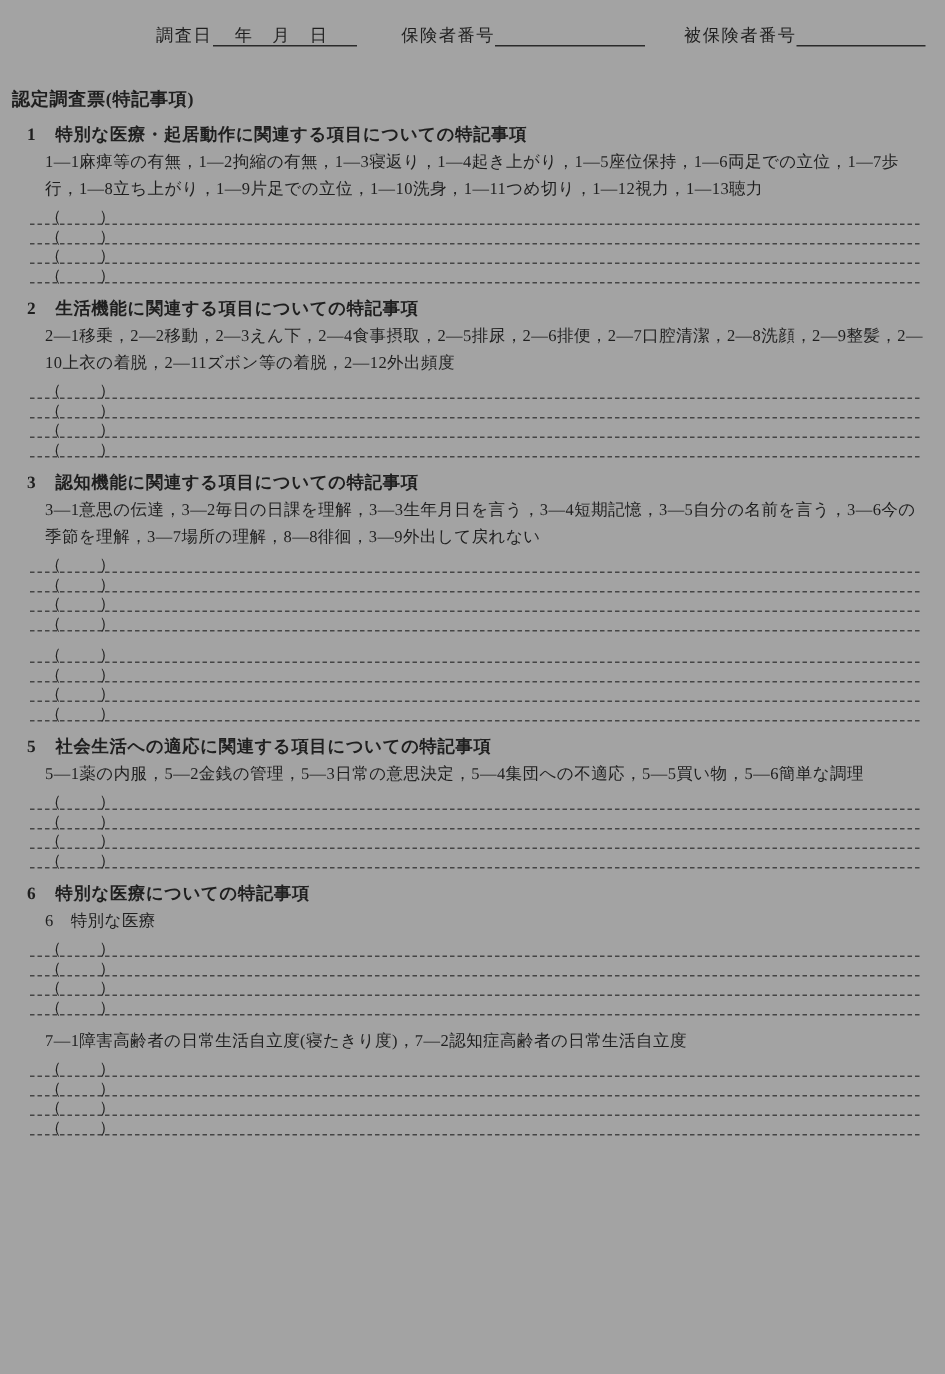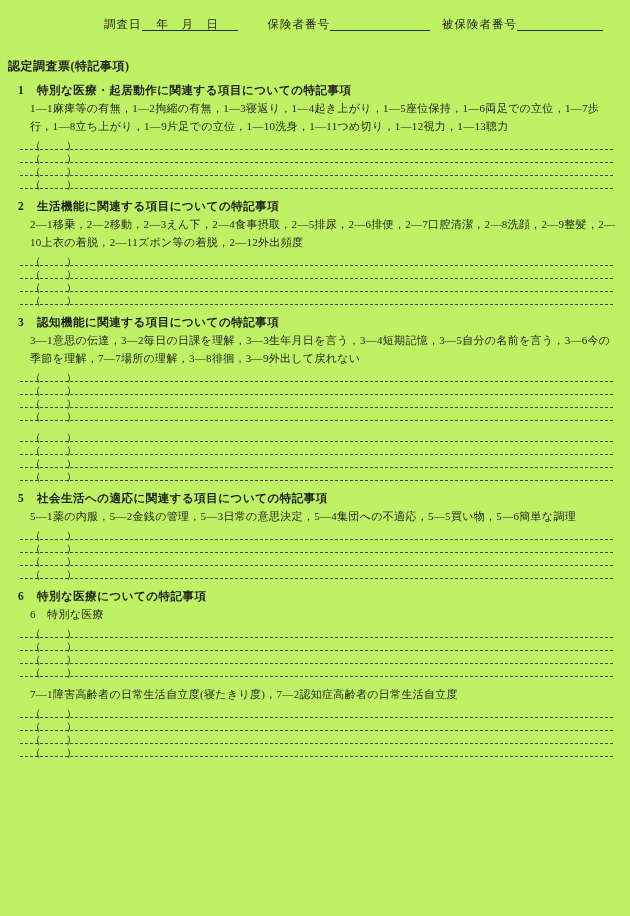--- a/index.html
+++ b/index.html
@@ -3,42 +3,42 @@
 <meta charset="utf-8">
 <style>
   * { margin: 0; padding: 0; box-sizing: border-box; }
   html, body { background: #ffffff; }
   body {
     width: 630px; height: 916px;
     font-family: "Liberation Serif", "DejaVu Serif", serif;
     color: #1f1f1f;
     overflow: hidden;
   }
-  .page { position: relative; width: 630px; height: 916px; background: #bef264; }
+  .page { position: relative; width: 630px; height: 916px; background: #a3a3a3; }
 
   
   .header-row {
     display: flex;
     align-items: flex-end;
     padding: 17px 0 0 104px;
     font-size: 11.5px;
     line-height: 13px;
     white-space: nowrap;
   }
   .hlabel { letter-spacing: 1px; }
   .ufield {
     display: inline-block;
     border-bottom: 1.2px solid #2a2a2a;
     height: 14px;
     line-height: 14px;
   }
   .date-field { width: 96px; padding-left: 15px; letter-spacing: 1px; }
   .gap-a { margin-left: 30px; }
   .insurer-field { width: 100px; }
-  .gap-b { margin-left: 12px; }
+  .gap-b { margin-left: 26px; }
   .insured-field { width: 86px; }
 
   
   .page-title {
     margin-top: 28px;
     margin-bottom: 8px;
     padding-left: 8px;
     font-size: 12px;
     line-height: 14px;
     font-weight: bold;
@@ -138,21 +138,21 @@
     <div class="write-line">
         <span class="paren">（　　）</span>
       </div>
     <div class="write-line">
         <span class="paren">（　　）</span>
       </div>
   </section>
 
   <section class="sec">
     <div class="sec-heading"><span class="sec-no">3</span><span>認知機能に関連する項目についての特記事項</span></div>
-    <div class="sec-items">3—1意思の伝達，3—2毎日の日課を理解，3—3生年月日を言う，3—4短期記憶，3—5自分の名前を言う，3—6今の季節を理解，7—7場所の理解，3—8徘徊，3—9外出して戻れない</div>
+    <div class="sec-items">3—1意思の伝達，3—2毎日の日課を理解，3—3生年月日を言う，3—4短期記憶，3—5自分の名前を言う，3—6今の季節を理解，3—7場所の理解，8—8徘徊，3—9外出して戻れない</div>
     <div class="write-line">
         <span class="paren">（　　）</span>
       </div>
     <div class="write-line">
         <span class="paren">（　　）</span>
       </div>
     <div class="write-line">
         <span class="paren">（　　）</span>
       </div>
     <div class="write-line">

